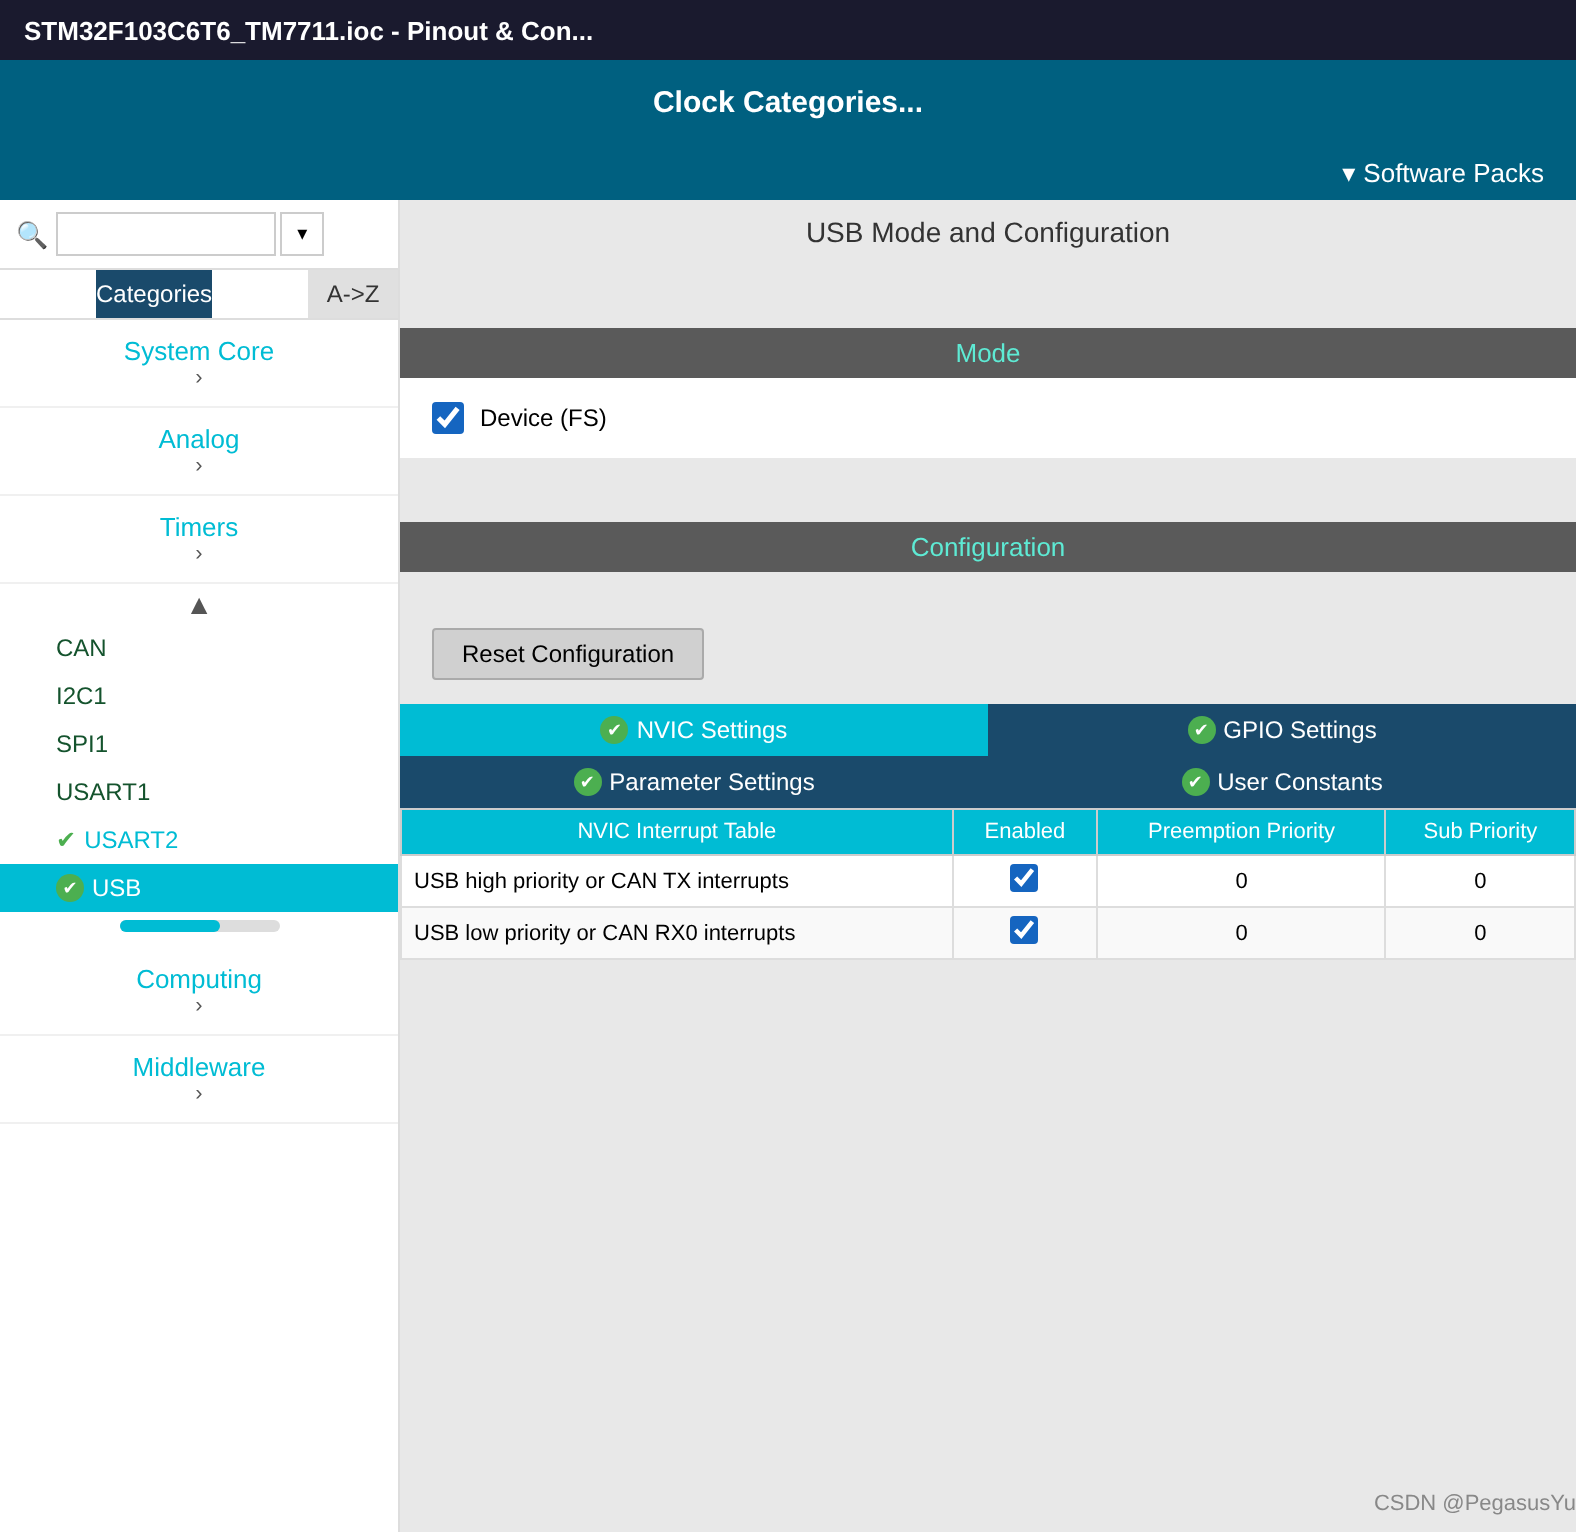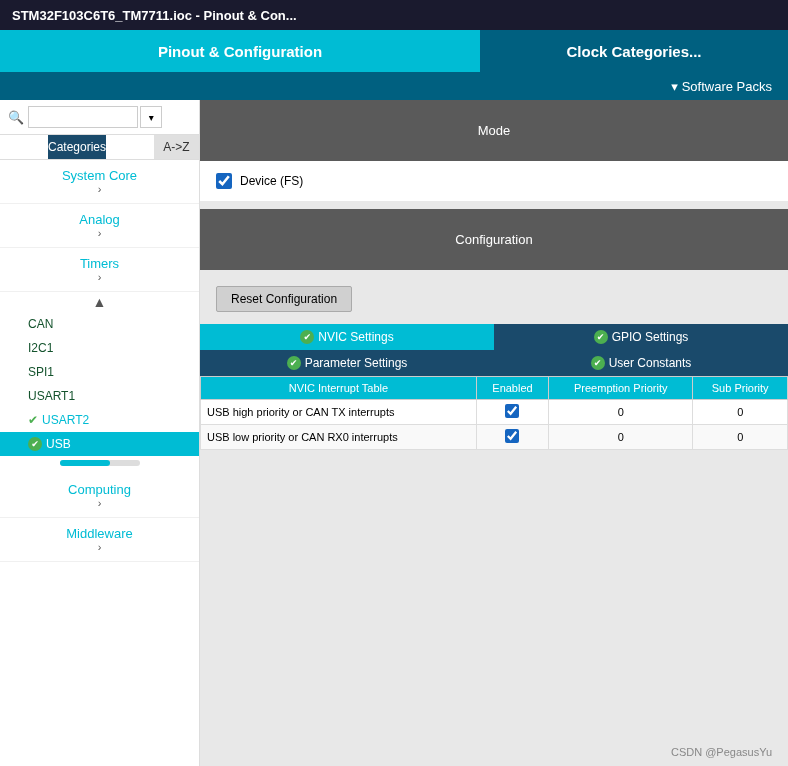--- a/index.html
+++ b/index.html
@@ -196,25 +196,26 @@
     #usb-title {
       text-align: center;
       padding: 8px;
       font-size: 14px;
       color: #333;
       background: #e8e8e8;
     }
 
     .section-header {
       background: #5a5a5a;
-      color: #ffffff;
-      text-align: center;
-      padding: 23px;
+      color: #5eead4;
+      text-align: center;
+      padding: 5px;
       font-size: 13px;
       margin-bottom: 0;
+      margin-top: 32px;
     }
 
     .mode-section {
       background: white;
       padding: 12px 16px;
       margin-bottom: 8px;
     }
 
     .checkbox-row {
       display: flex;
@@ -287,34 +288,33 @@
     .nvic-table tr:nth-child(even) td { background: #f9f9f9; }
     .nvic-checkbox {
       width: 14px;
       height: 14px;
       accent-color: #1565c0;
     }
 
     #watermark {
       position: absolute;
       bottom: 8px;
-      right: 16px;
+      right: 0;
       font-size: 11px;
       color: #888;
     }
   </style>
 </head>
 <body>
 
 <div id="title-bar">
   <span>STM32F103C6T6_TM7711.ioc - Pinout &amp; Con...</span>
 </div>
 
 <div id="top-nav">
-  <div id="tab-pinout">Pinout &amp; Configuration</div>
   <div id="tab-clock">Clock Categories...</div>
 </div>
 
 <div id="software-packs-bar">
   <span>▾</span>
   <span>Software Packs</span>
 </div>
 
 <div id="main-layout">
 
@@ -390,33 +390,34 @@
 
     <div class="sidebar-category">
       <span>Middleware</span>
       <span class="chevron">›</span>
     </div>
 
   </div>
 
   <div id="content-area">
 
+    <div id="usb-title">USB Mode and Configuration</div>
 
     <div class="section-header">Mode</div>
 
     <div class="mode-section">
       <div class="checkbox-row">
         <input type="checkbox" checked="" style="">
         <span>Device (FS)</span>
       </div>
     </div>
 
     <div class="section-header">Configuration</div>
 
-    <div style="background:#e8e8e8; padding:8px 0 4px 0;">
+    <div style="background:#e8e8e8; padding:20px 0 4px 0;">
       <button id="reset-config-btn">Reset Configuration</button>
     </div>
 
     <div class="tabs-row">
       <div class="config-tab active">
         <span style="background:#4caf50; border-radius:50%; width:14px; height:14px; display:inline-flex; align-items:center; justify-content:center; font-size:9px; color:white; flex-shrink:0;">✔</span>
         <span>NVIC Settings</span>
       </div>
       <div class="config-tab inactive">
         <span style="background:#4caf50; border-radius:50%; width:14px; height:14px; display:inline-flex; align-items:center; justify-content:center; font-size:9px; color:white; flex-shrink:0;">✔</span>

